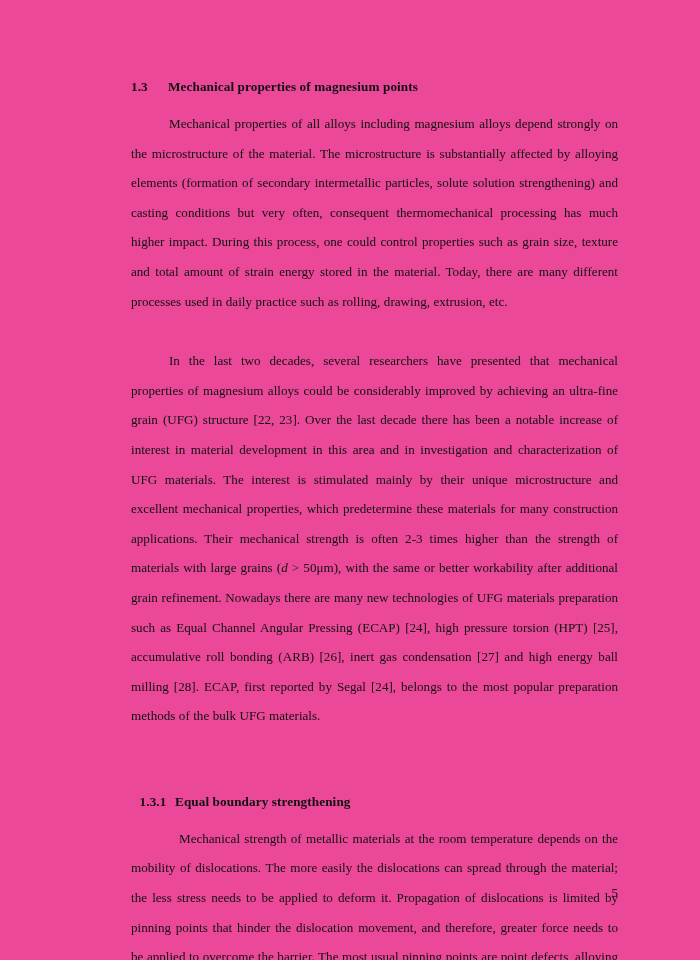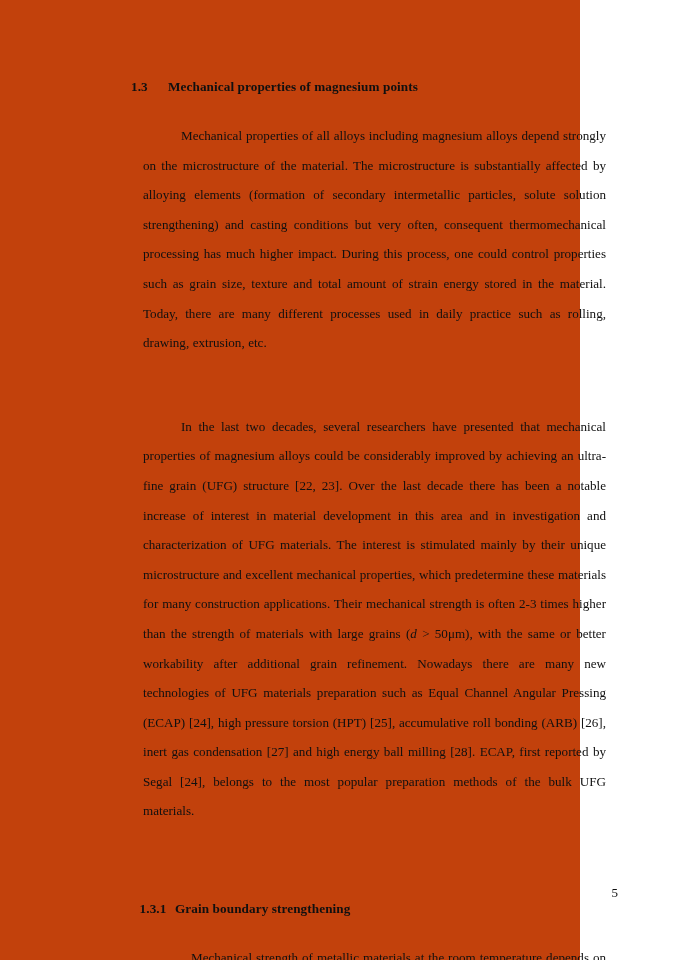--- a/index.html
+++ b/index.html
@@ -15,23 +15,23 @@
     overflow: hidden;
     position: relative;
     -webkit-font-smoothing: antialiased;
   }
 
   
   .page {
     position: absolute;
     left: 0;
     top: 0;
-    width: 580px;
+    width: 700px;
     height: 960px;
-    background: #c2410c;
+    background: #ec4899;
   }
 
   
   .content {
     position: absolute;
     left: 131px;
     top: 78px;
     width: 487px;
   }
 
@@ -58,21 +58,21 @@
   h2.section-heading .title,
   h3.subsection-heading .title {
     flex: 1 1 auto;
   }
 
   p.body-par {
     font-size: 13.1px;
     line-height: 29.6px;
     text-align: justify;
     text-justify: inter-word;
-    margin: 12px;
+    margin: 0;
     padding: 0;
     text-indent: 38px;
     hyphens: none;
     word-spacing: 0.2px;
   }
   p.body-par.wide-indent {
     text-indent: 48px;
   }
   p.body-par.last-par {
     
@@ -114,21 +114,21 @@
     <p class="body-par">Mechanical properties of all alloys including magnesium alloys depend strongly on the microstructure of the material. The microstructure is substantially affected by alloying elements (formation of secondary intermetallic particles, solute solution strengthening) and casting conditions but very often, consequent thermomechanical processing has much higher impact. During this process, one could control properties such as grain size, texture and total amount of strain energy stored in the material. Today, there are many different processes used in daily practice such as rolling, drawing, extrusion, etc.</p>
 
     <div class="gap-par-to-par"></div>
 
     <p class="body-par"><span>In the last two decades, several researchers have presented that mechanical properties of magnesium alloys could be considerably improved by achieving an ultra-fine grain (UFG) structure [22, 23]. Over the last decade there has been a notable increase of interest in material development in this area and in investigation and characterization of UFG materials. The interest is stimulated mainly by their unique microstructure and excellent mechanical properties, which predetermine these materials for many construction applications. Their mechanical strength is often 2-3 times higher than the strength of materials with large grains (</span><em class="var">d</em><span> &gt; 50μm), with the same or better workability after additional grain refinement. Nowadays there are many new technologies of UFG materials preparation such as Equal Channel Angular Pressing (ECAP) [24], high pressure torsion (HPT) [25], accumulative roll bonding (ARB) [26], inert gas condensation [27] and high energy ball milling [28]. ECAP, first reported by Segal [24], belongs to the most popular preparation methods of the bulk UFG materials.</span></p>
 
     <div class="gap-before-sub"></div>
 
     <h3 class="subsection-heading">
       <span class="num">1.3.1</span>
-      <span class="title">Grain boundary strengthening</span>
+      <span class="title">Equal boundary strengthening</span>
     </h3>
 
     <div class="gap-heading-to-par"></div>
 
     <p class="body-par wide-indent last-par">Mechanical strength of metallic materials at the room temperature depends on the mobility of dislocations. The more easily the dislocations can spread through the material; the less stress needs to be applied to deform it. Propagation of dislocations is limited by pinning points that hinder the dislocation movement, and therefore, greater force needs to be applied to overcome the barrier. The most usual pinning points are point defects, alloying elements, second phase precipitates and grain</p>
 
   </div>
 
   <div class="page-number">5</div>
 

